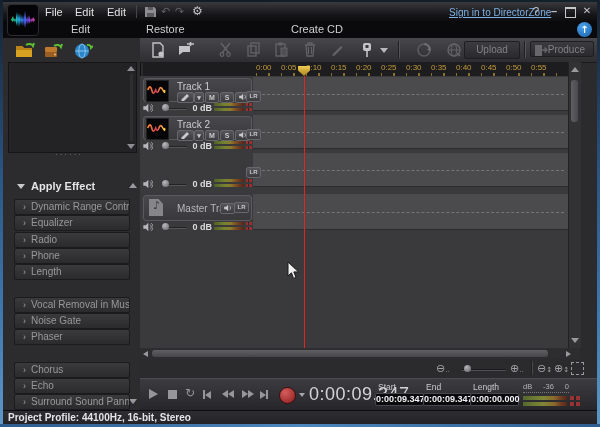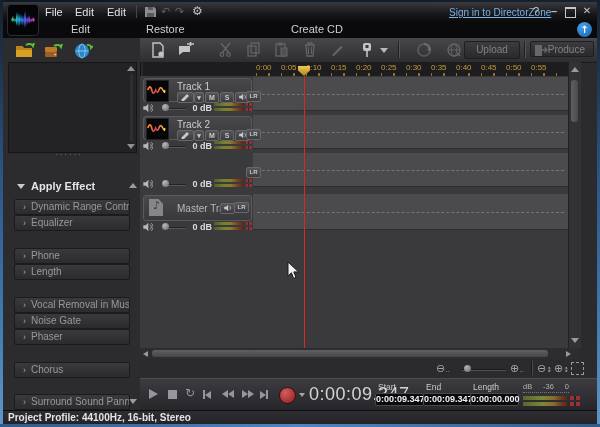--- a/index.html
+++ b/index.html
@@ -197,26 +197,28 @@
   <span id="splitter-dots" class="abs">······</span>
 
   <div id="applyrow" class="abs">
     <span class="tri-down-s"></span><span>Apply Effect</span>
   </div>
   <span class="scrollarr abs" style="top:183px;border-bottom:5px solid #9a9a9e"></span>
   <span class="scrollarr abs" style="top:399px;border-top:5px solid #9a9a9e"></span>
 
   <div class="fx abs" style="top:199px"><span class="chev">›</span><span>Dynamic Range Control</span></div>
   <div class="fx abs" style="top:215px"><span class="chev">›</span><span>Equalizer</span></div>
+  <div class="fx abs" style="top:232px"><span class="chev">›</span><span>Radio</span></div>
   <div class="fx abs" style="top:248px"><span class="chev">›</span><span>Phone</span></div>
   <div class="fx abs" style="top:264px"><span class="chev">›</span><span>Length</span></div>
   <div class="fx abs" style="top:297px"><span class="chev">›</span><span>Vocal Removal in Music</span></div>
   <div class="fx abs" style="top:313px"><span class="chev">›</span><span>Noise Gate</span></div>
   <div class="fx abs" style="top:329px"><span class="chev">›</span><span>Phaser</span></div>
   <div class="fx abs" style="top:362px"><span class="chev">›</span><span>Chorus</span></div>
+  <div class="fx abs" style="top:378px"><span class="chev">›</span><span>Echo</span></div>
   <div class="fx abs" style="top:394px"><span class="chev">›</span><span>Surround Sound Panner</span></div>
 
   <div id="toolbar" class="abs">
     <span class="ticon" style="left:10px">
       <svg width="16" height="16" viewBox="0 0 16 16">
           <path d="M3 1h7l3 3v11H3z" fill="none" stroke="#c4c4c6" stroke-width="1.4"></path>
           <circle cx="11" cy="12" r="2.6" fill="#c4c4c6"></circle>
         </svg>
     </span>
     <span class="ticon" style="left:38px">

